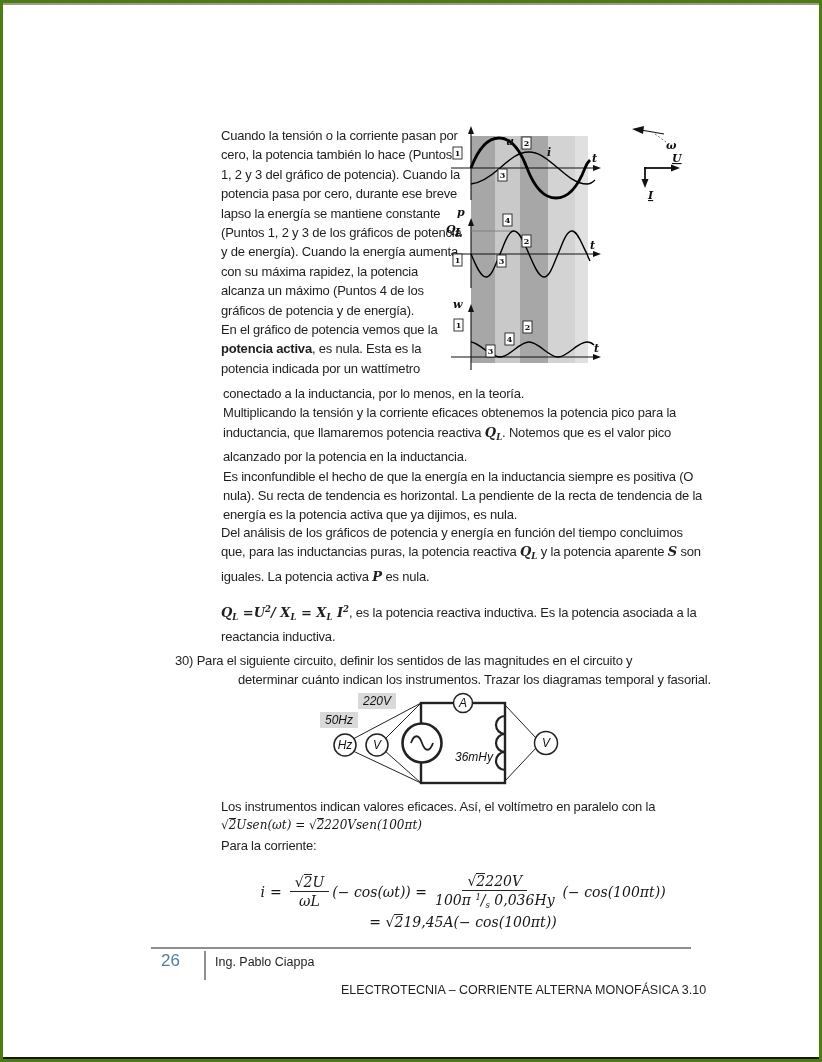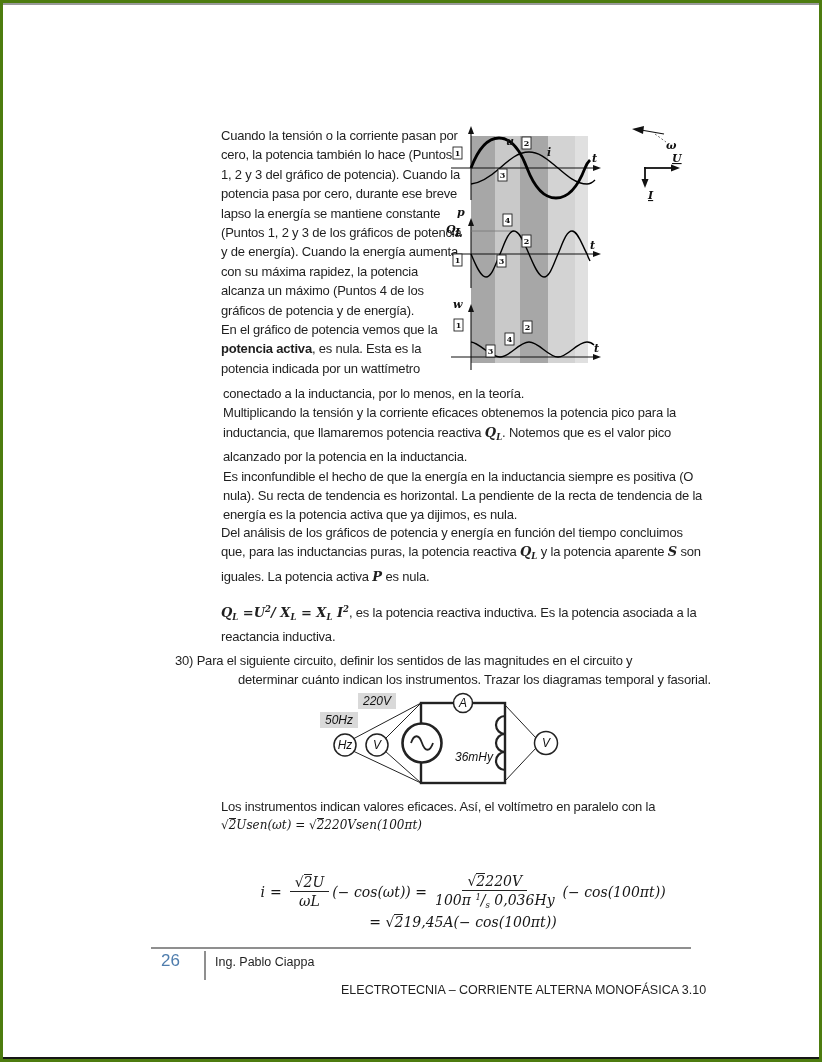--- a/index.html
+++ b/index.html
@@ -204,20 +204,21 @@
     <g>
       <rect x="14" y="21" width="38" height="16" fill="#d9d9d9"></rect>
       <text class="cirlbl" x="33" y="33" text-anchor="middle">50Hz</text>
     </g>
     <text class="cirlbl" x="168" y="70" text-anchor="middle">36mHy</text>
   </svg>
 
   <div class="txt" style="left:218px;top:794px;width:484px;">
     <div>Los instrumentos indican valores eficaces. Así, el voltímetro en paralelo con la</div>
     <div class="math" style="font-size:12px;"><span>√</span><span class="rad">2</span><span>Usen(ωt) = </span><span>√</span><span class="rad">2</span><span>220Vsen(100πt)</span></div>
+    <div>Para la corriente:</div>
   </div>
 
   <div style="position:absolute;left:218px;top:870px;width:484px;">
     <div class="eqrow math">
       <span>i</span>
         <span style="margin:0 5px;">=</span>
       <span class="frac">
         <span class="num"><span>√</span><span class="rad">2</span><span>U</span></span>
         <span class="den">ωL</span>
       </span>

